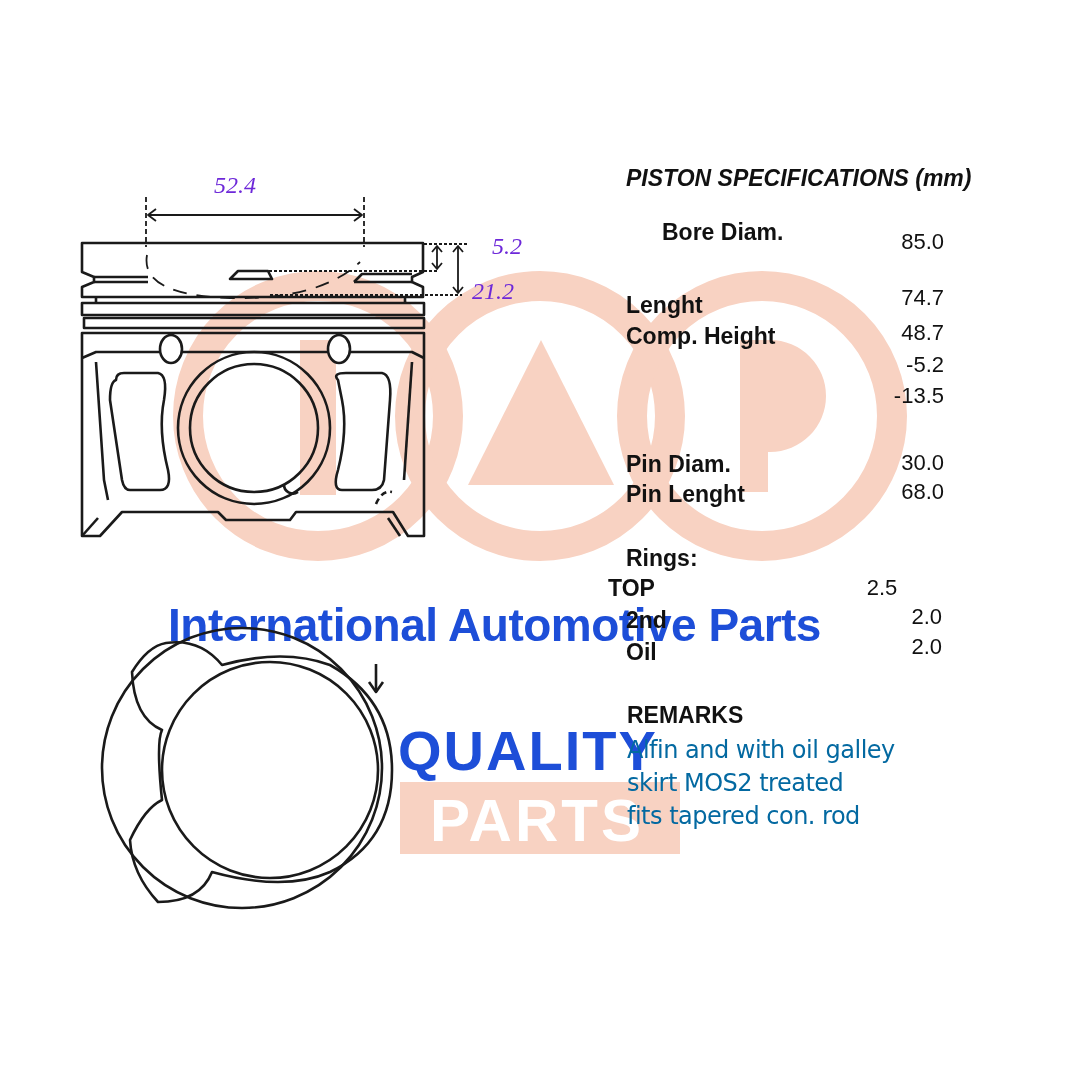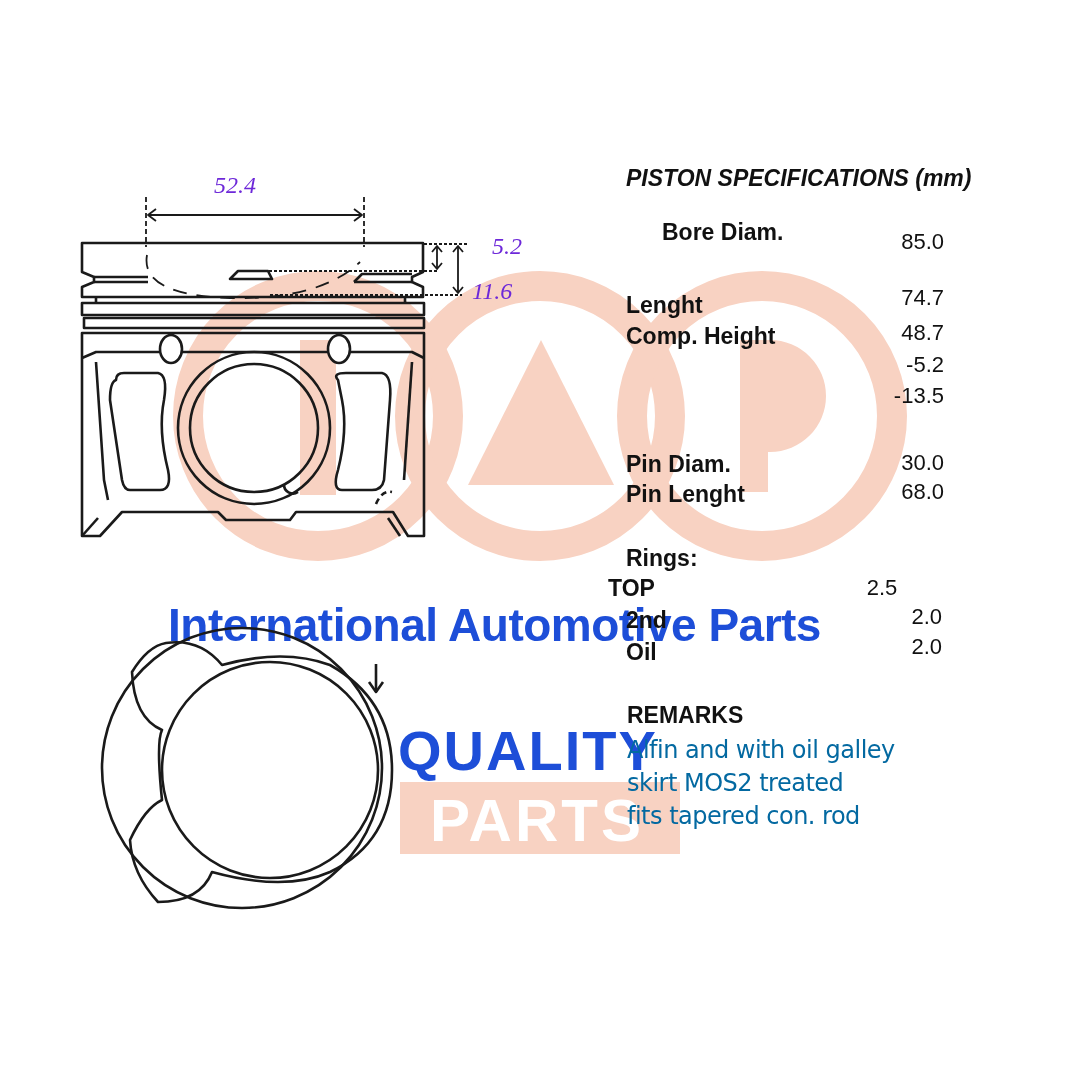--- a/index.html
+++ b/index.html
@@ -95,21 +95,21 @@
       <path d="M166 643 Q200 638 222 665 Q284 648 330 665 Q392 700 392 770 Q392 842 330 872 Q285 892 212 872 Q200 902 158 902 Q132 874 130 840 Q145 808 162 800 Q156 742 162 730 Q134 718 132 672 Q148 646 166 643"></path>
       <circle cx="270" cy="770" r="108"></circle>
       <line x1="376" y1="664" x2="376" y2="692"></line>
       <path d="M369 682 L376 692 L383 682"></path>
     </g>
   </g>
 </svg>
 
 <div class="dim" style="left:214px;top:172px;">52.4</div>
 <div class="dim" style="left:492px;top:233px;">5.2</div>
-<div class="dim" style="left:472px;top:278px;">11.6</div>
+<div class="dim" style="left:472px;top:278px;">21.2</div>
 
 <div class="spec" id="spec-title">PISTON SPECIFICATIONS (mm)</div>
 
 <div class="spec" style="left:626px;top:219px;margin-left:36px;">Bore Diam.</div>
 <div class="val" style="left:824px;top:229px;">85.0</div>
 
 <div class="spec" style="left:626px;top:292px;">Lenght</div>
 <div class="val" style="left:824px;top:285px;">74.7</div>
 
 <div class="spec" style="left:626px;top:323px;">Comp. Height</div>

